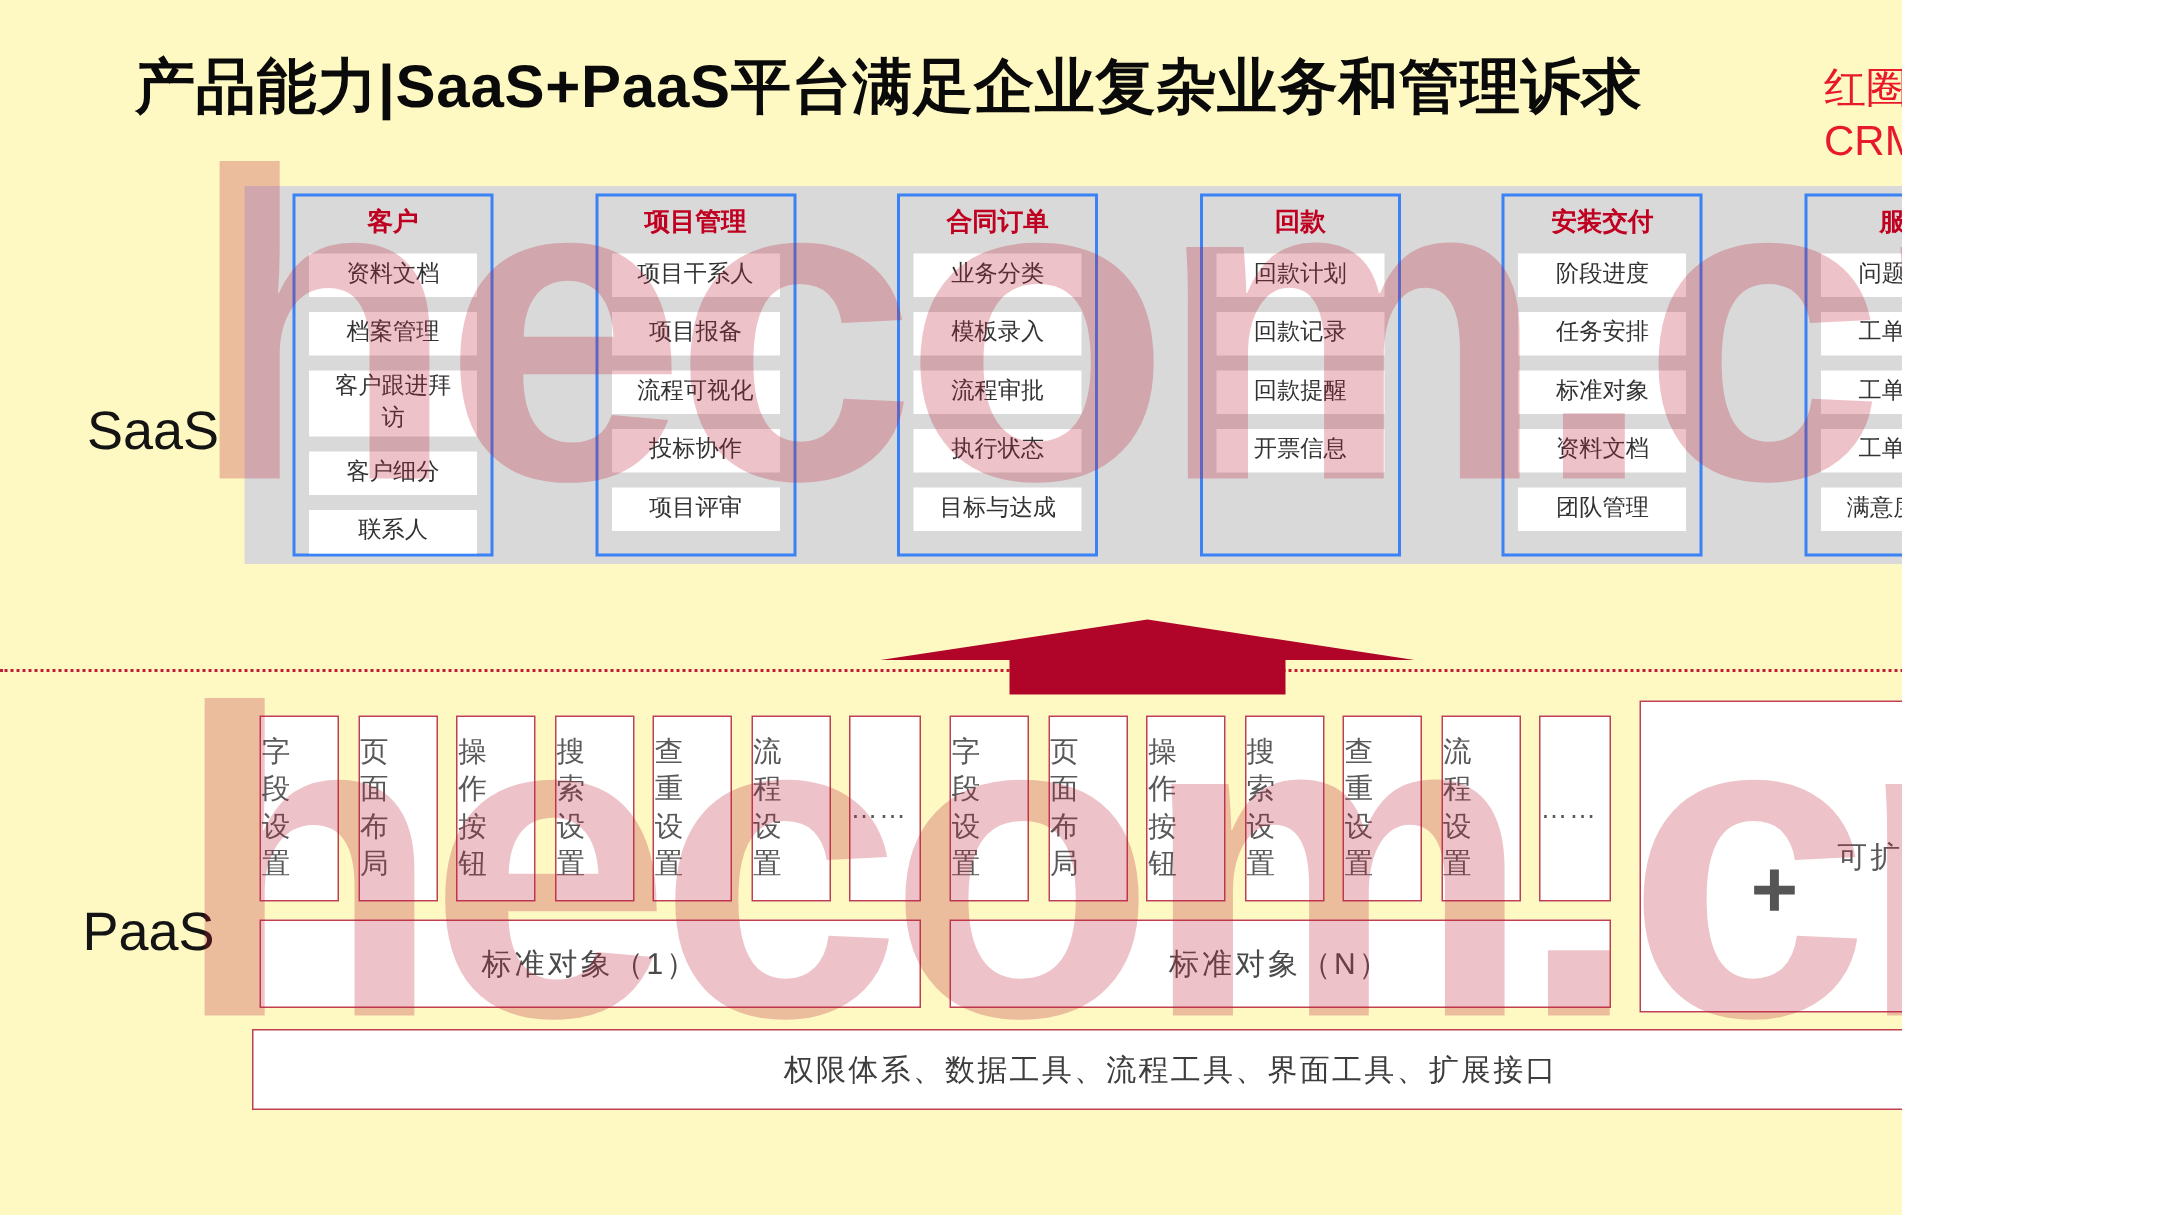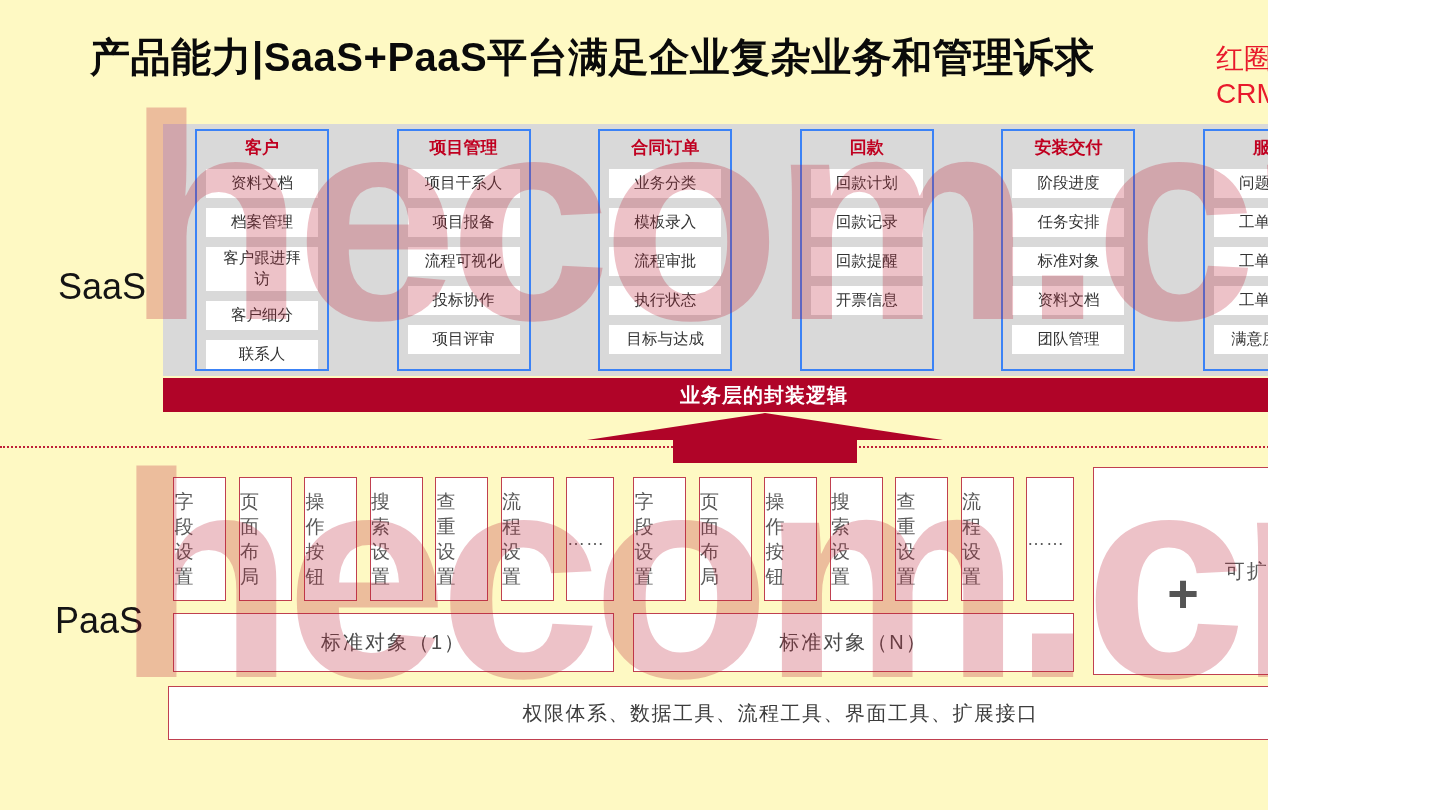--- a/index.html
+++ b/index.html
@@ -125,21 +125,20 @@
       <div class="item">问题记录</div>
       <div class="item">工单创建</div>
       <div class="item">工单执行</div>
       <div class="item">工单反馈</div>
       <div class="item">满意度调查</div>
     </div>
 
 
   </div>
 
-  <div class="banner">业务层的封装逻辑</div>
   <div class="arrow-tri"></div>
   <div class="arrow-stem"></div>
   <div class="dotted"></div>
 
   <div class="vgroup g1">
     <div class="vbox">
         <span>字段设置</span>
       </div>
     <div class="vbox">
         <span>页面布局</span>

